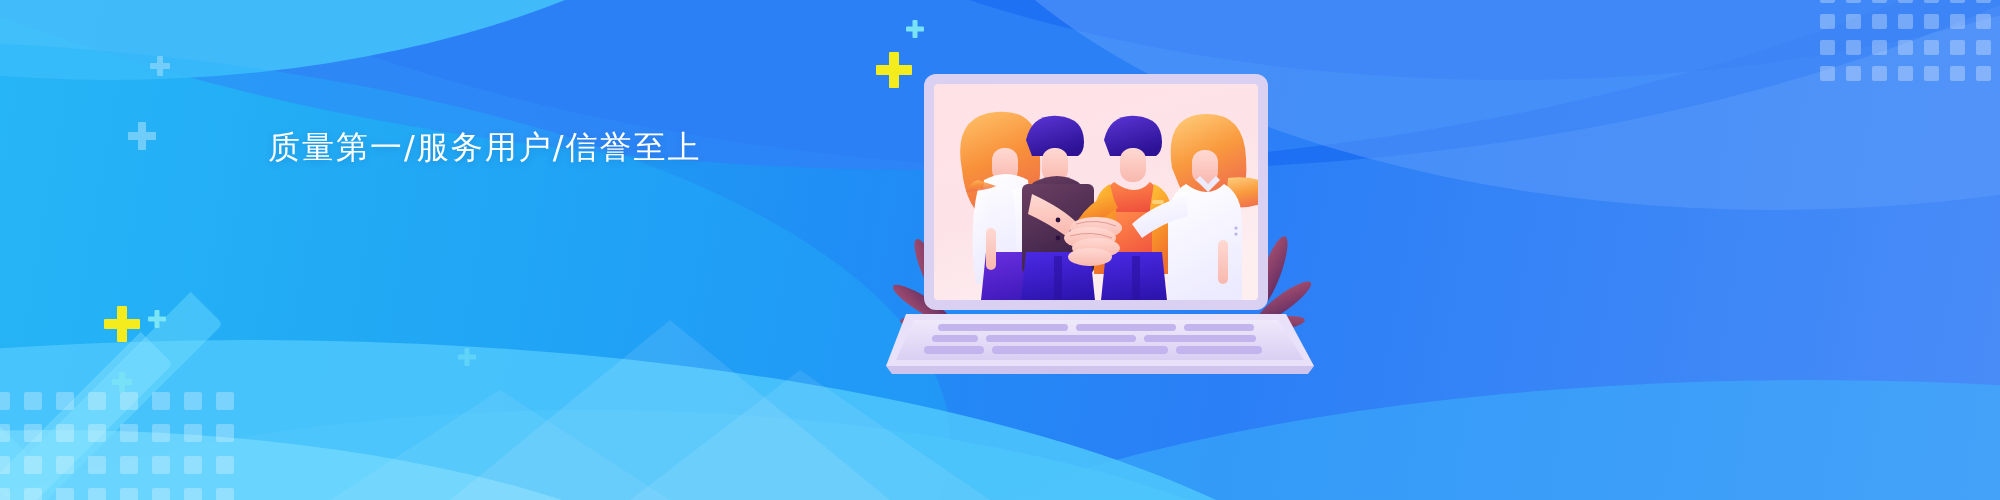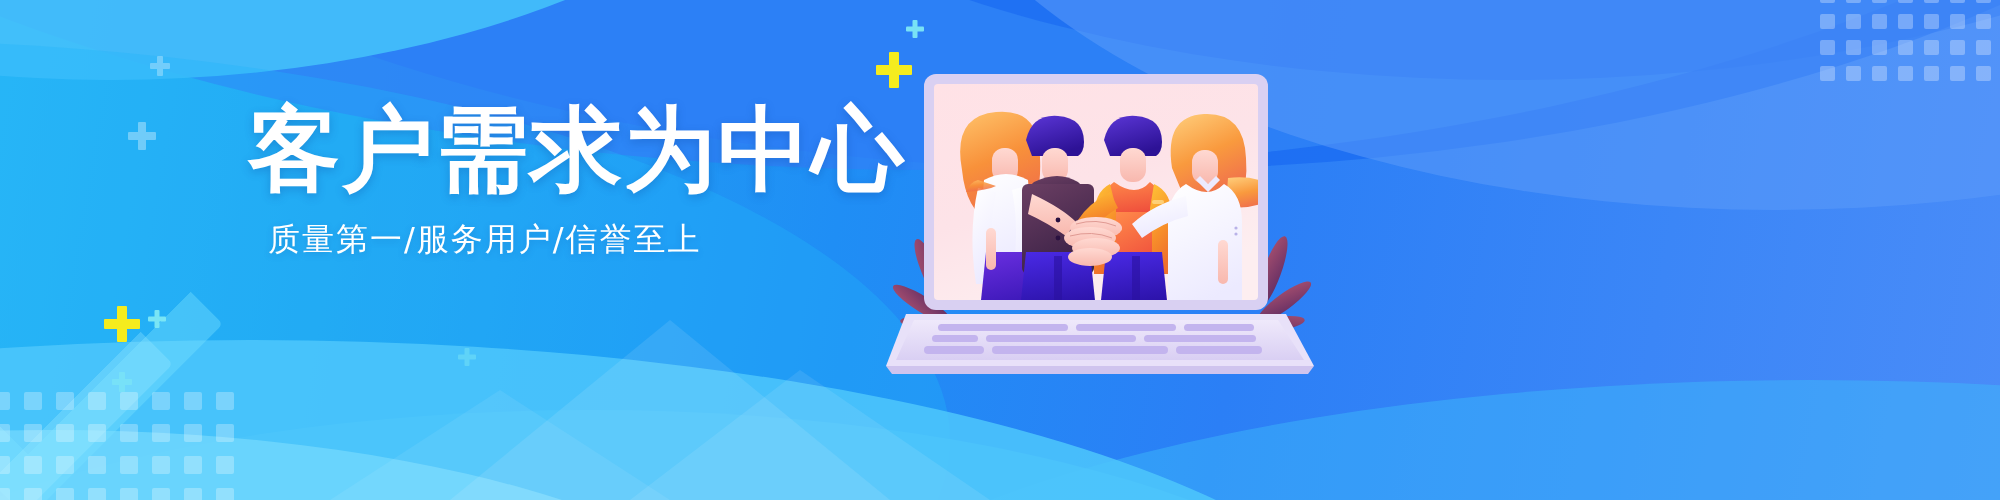--- a/index.html
+++ b/index.html
@@ -199,21 +199,20 @@
       <div class="plus" style="left: 1110px; top: 330px; width: 30px; height: 30px; color: rgb(111, 230, 248); opacity: 0.55; --t: 8px;"></div>
       <div class="plus" style="left: 104px; top: 306px; width: 36px; height: 36px; color: rgb(245, 236, 30); opacity: 1; --t: 10px;"></div>
       <div class="plus" style="left: 148px; top: 310px; width: 18px; height: 18px; color: rgb(126, 232, 245); opacity: 0.95; --t: 5px;"></div>
       <div class="plus" style="left: 150px; top: 56px; width: 20px; height: 20px; color: rgb(255, 255, 255); opacity: 0.3; --t: 6px;"></div>
       <div class="plus" style="left: 128px; top: 122px; width: 28px; height: 28px; color: rgb(255, 255, 255); opacity: 0.35; --t: 8px;"></div>
       <div class="plus" style="left: 112px; top: 372px; width: 20px; height: 20px; color: rgb(126, 232, 245); opacity: 0.6; --t: 6px;"></div>
       <div class="plus" style="left: 458px; top: 348px; width: 18px; height: 18px; color: rgb(126, 232, 245); opacity: 0.45; --t: 5px;"></div>
     </div>
 
   <div id="textblock">
-    <div id="headline">客户需求为中心</div>
     <div id="subline">质量第一/服务用户/信誉至上</div>
   </div>
 
   <div id="laptop">
     <svg width="440" height="330" viewBox="0 0 440 330">
       <defs>
         <linearGradient id="scr" x1="0" y1="0" x2="0.5" y2="1">
           <stop offset="0%" stop-color="#ffe2e6"></stop>
           <stop offset="55%" stop-color="#fde3e8"></stop>
           <stop offset="100%" stop-color="#fdeef0"></stop>

